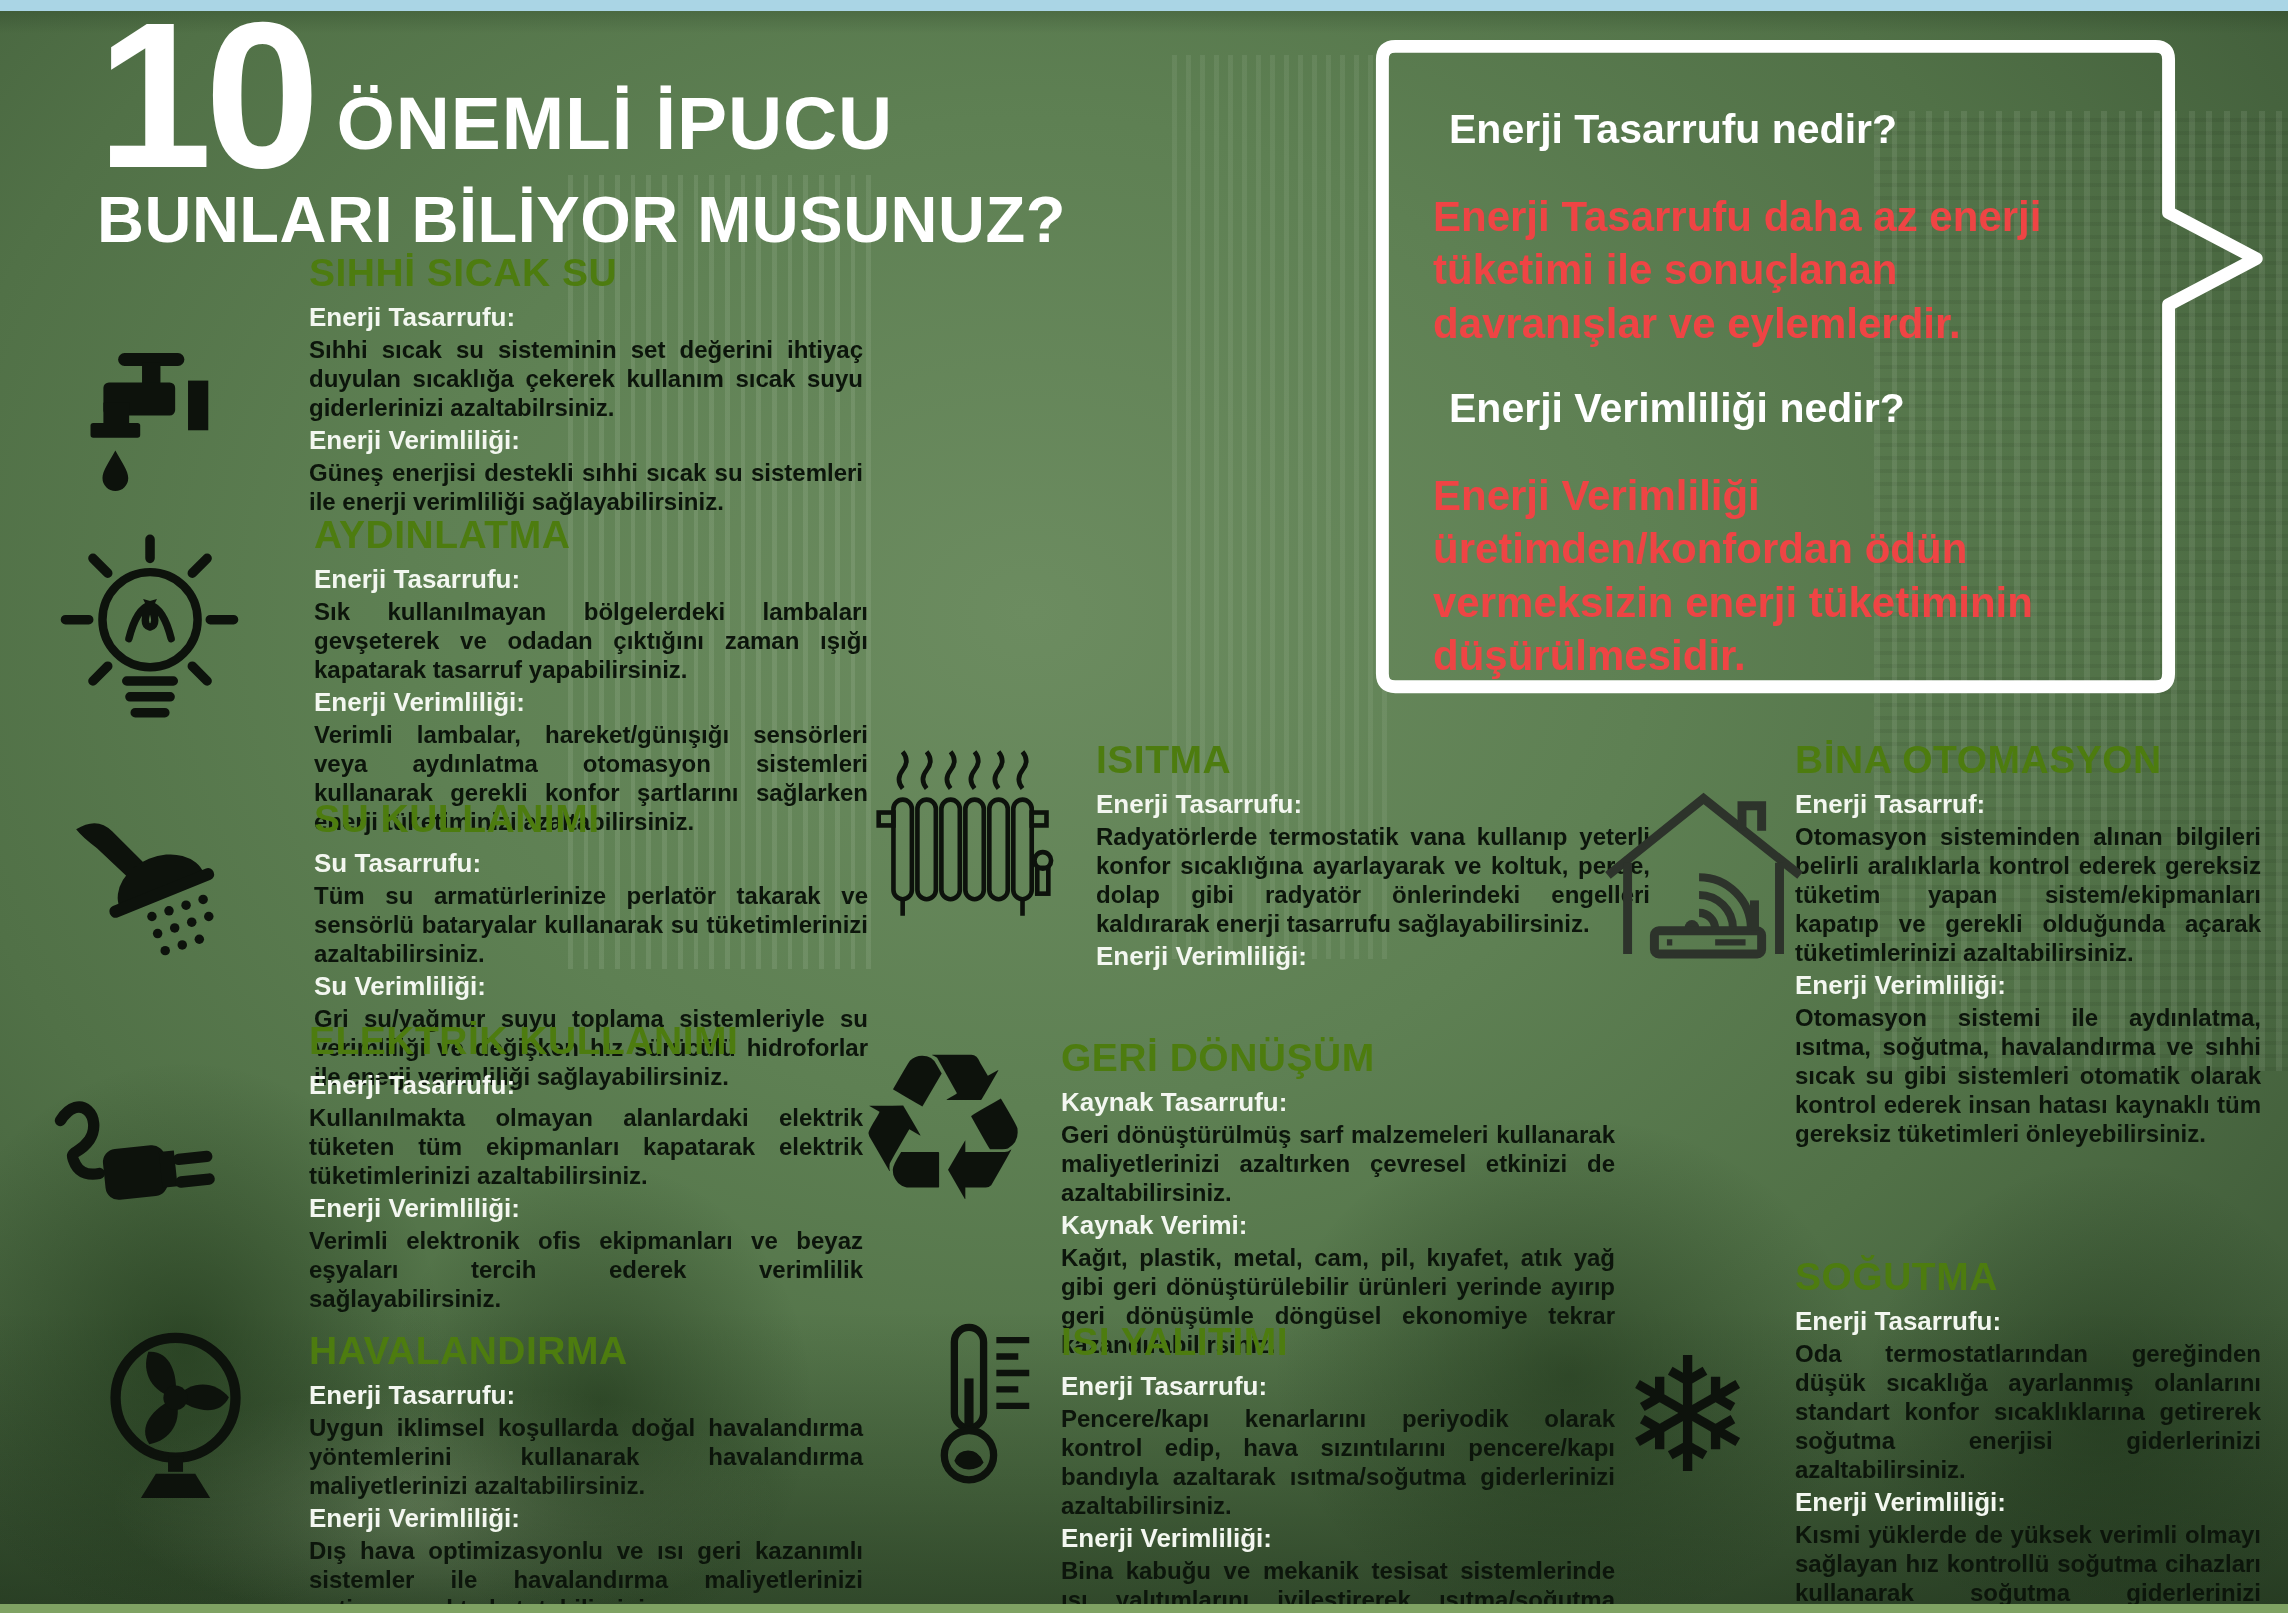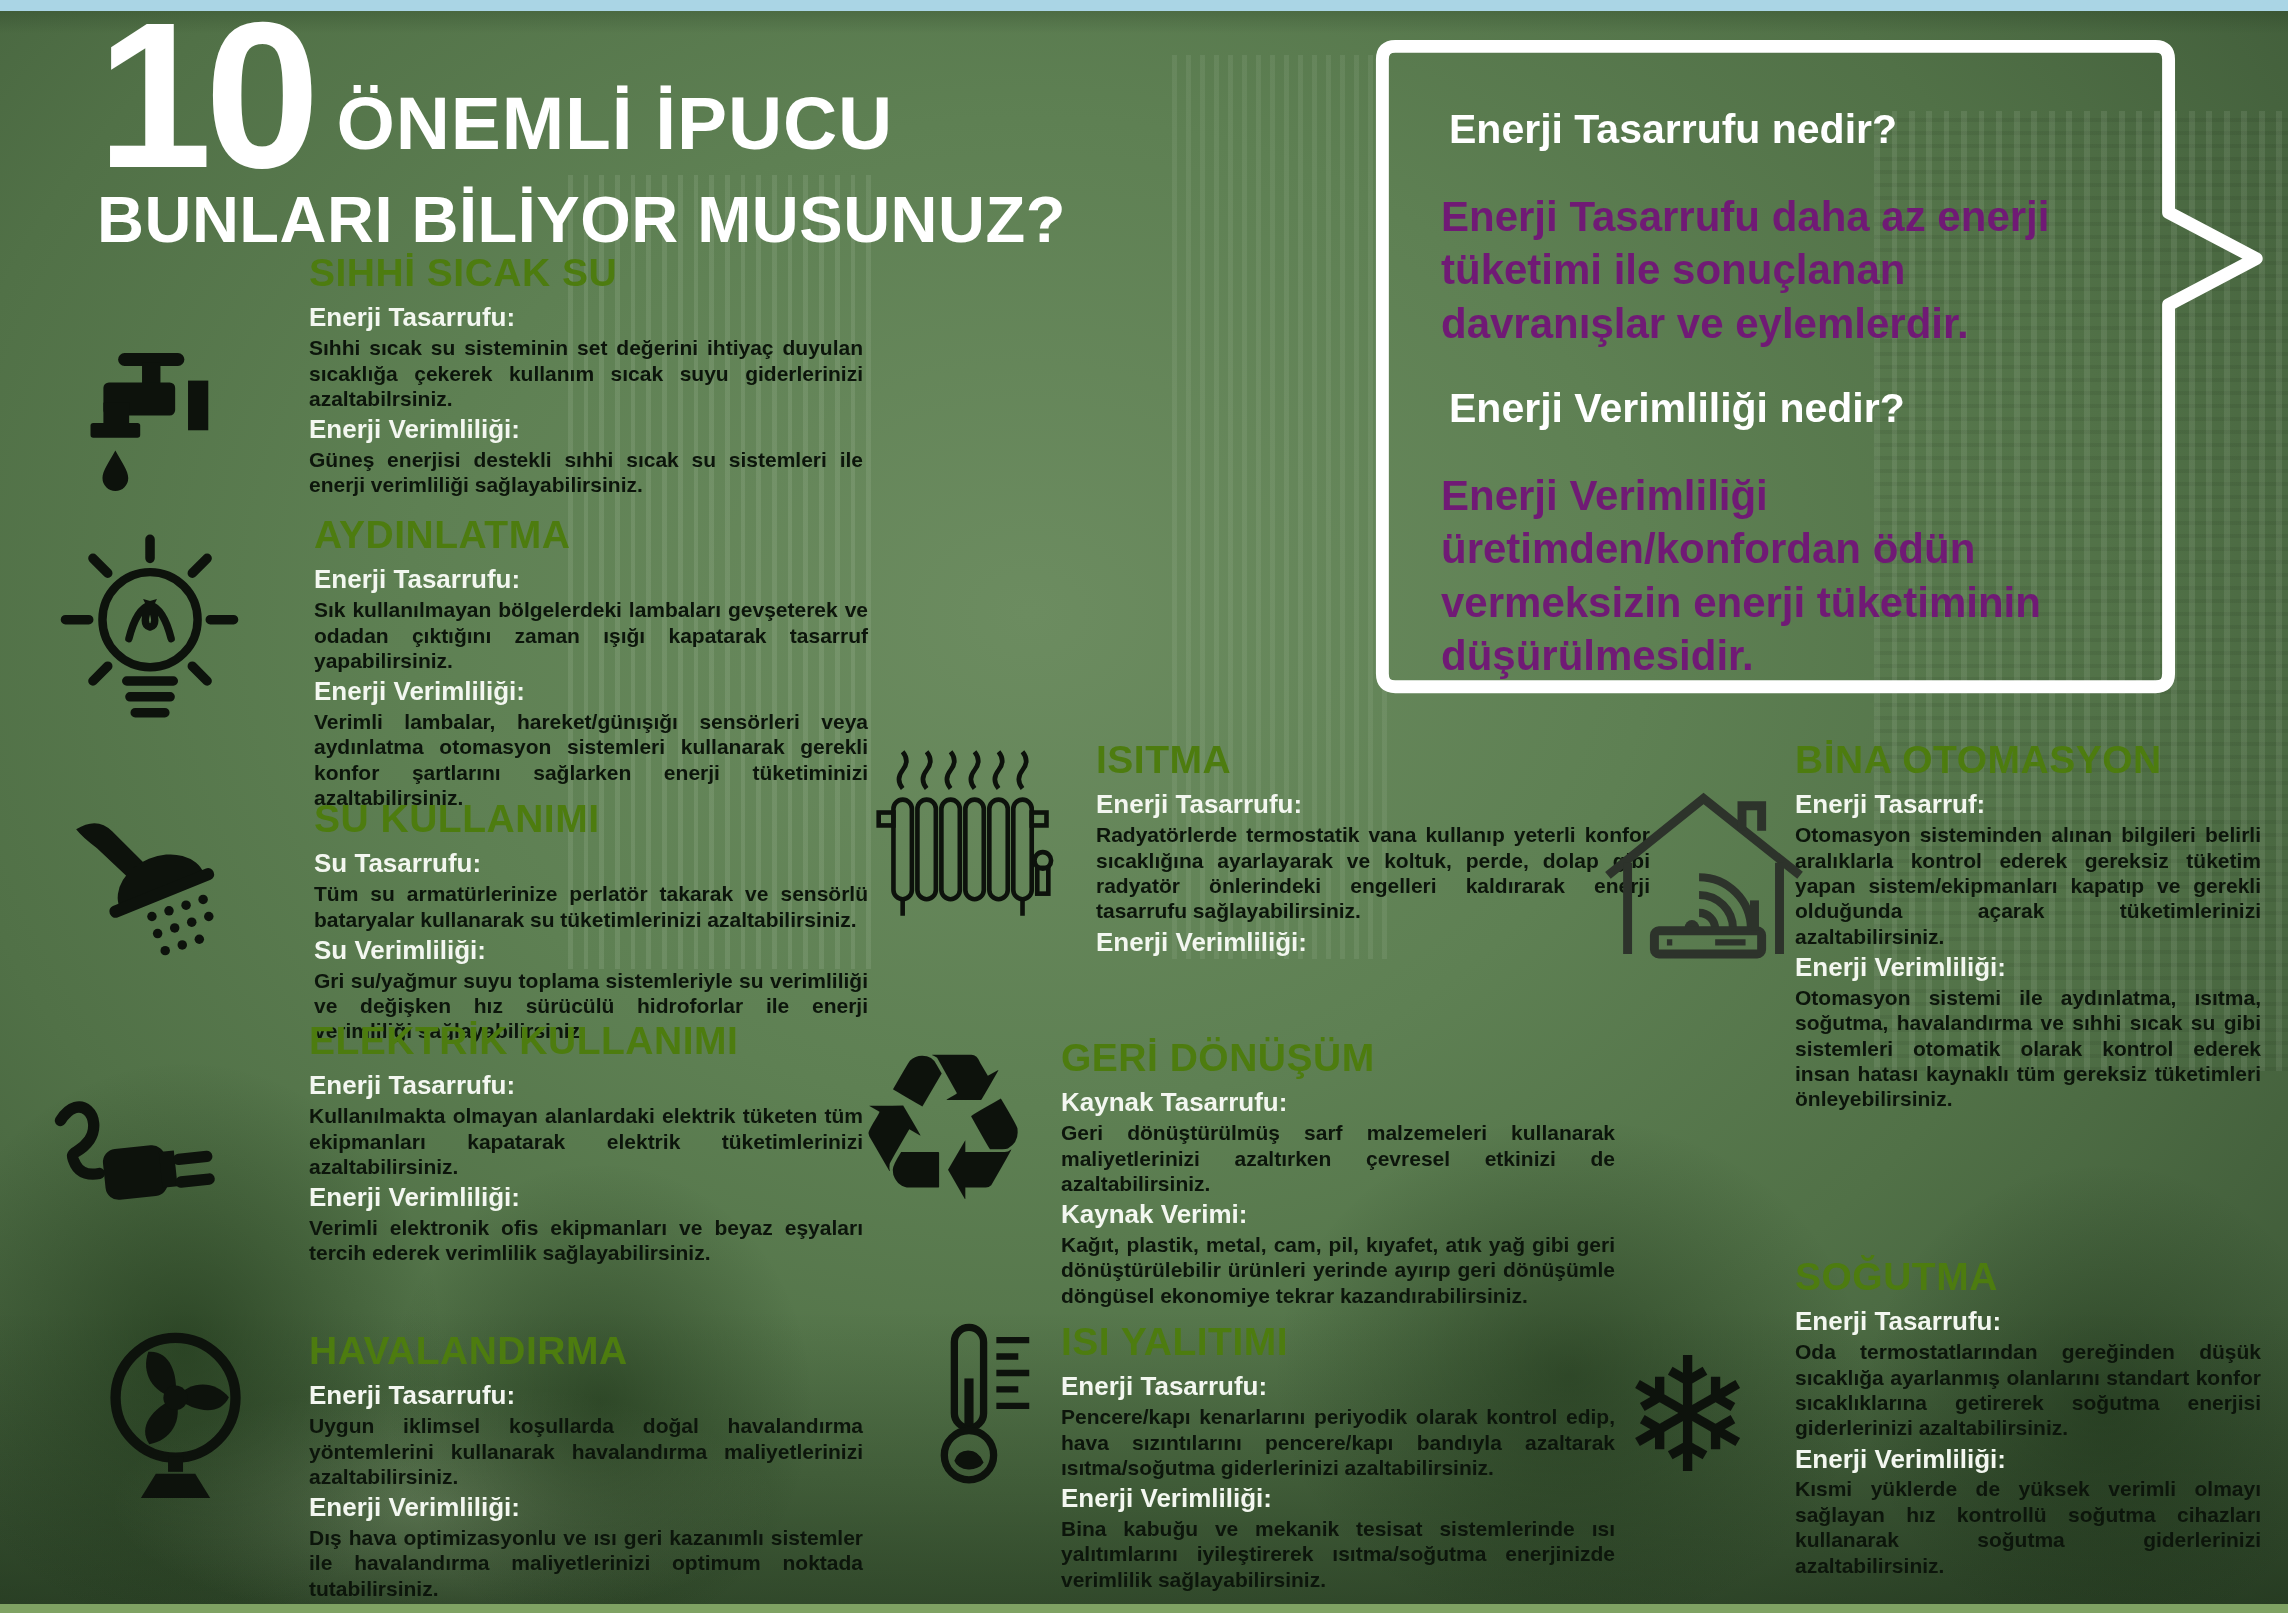--- a/index.html
+++ b/index.html
@@ -27,40 +27,40 @@
   .layer{position:absolute;z-index:2;}
   
   .title-row{display:flex;align-items:flex-end;color:#fff;}
   .title-num{font-size:207px;font-weight:800;line-height:.80;letter-spacing:-7.4px;}
   .title-l1{font-size:75px;font-weight:800;margin-left:24px;padding-bottom:13px;letter-spacing:0.9px;white-space:nowrap;}
   .title-l2{font-size:65px;font-weight:700;color:#fff;margin-top:3.7px;letter-spacing:0.5px;white-space:nowrap;}
   
   .sec{position:absolute;}
   .sec h2{font-size:39px;font-weight:800;color:#4d7c0f;margin:0 0 7.4px 0;letter-spacing:0.5px;white-space:nowrap;}
   .lbl{font-size:26px;font-weight:700;color:#f3f7f0;margin:1.8px 0;}
-  .txt{font-size:21px;font-weight:700;color:#0c150b;text-align:justify;line-height:1.21;margin:0 0 2.8px 0;}
+  .txt{font-size:24px;font-weight:700;color:#0c150b;text-align:justify;line-height:1.21;margin:0 0 2.8px 0;}
   .c1{width:554px;} .c2{width:554px;} .c3{width:466px;}
   #sec1{left:309px;top:251px;} #sec2{left:314px;top:513px;} #sec3{left:314px;top:797px;}
   #sec4{left:309px;top:1019px;} #sec5{left:309px;top:1329px;}
   #sec6{left:1096px;top:738px;} #sec7{left:1061px;top:1036px;} #sec8{left:1061px;top:1320px;}
   #sec9{left:1795px;top:738px;} #sec10{left:1795px;top:1255px;}
   
   .icon{position:absolute;z-index:2;}
   #icon1{left:85px;top:353px;width:138px;} #icon2{left:57px;top:533px;width:185px;}
   #icon3{left:61px;top:818px;width:180px;} #icon4{left:54px;top:1087px;width:189px;}
   #icon5{left:94px;top:1320px;width:164px;} #icon6{left:875px;top:748px;width:189px;}
   #icon8{left:916px;top:1320px;width:137px;} #icon9{left:1599px;top:786px;width:210px;}
   .glyph{color:#0d120c;line-height:1;font-family:"DejaVu Sans",sans-serif;}
   #icon7{left:851px;top:1026px;font-size:205px;}
   #icon10{left:1621px;top:1336px;font-size:159px;}
   
   #bubble-outline{position:absolute;left:1373px;top:39px;z-index:2;}
   #bubble-content{position:absolute;left:1433px;top:90px;width:668px;z-index:3;}
   .bq{font-size:41px;font-weight:800;color:#fff;margin:16px;}
-  .ba{font-size:42px;font-weight:700;color:#701a75;line-height:1.27;margin:8px;}
+  .ba{font-size:42px;font-weight:700;color:#ef4444;line-height:1.27;margin:0;}
   .mt1{margin-top:37px;} .mt2{margin-top:35px;}
 </style>
 </head>
 <body>
 
 <div class="scenery"></div>
 <div class="strip-top"></div>
 <div class="strip-bottom"></div>
 
 <div class="layer" style="left:97px;top:13px;">

